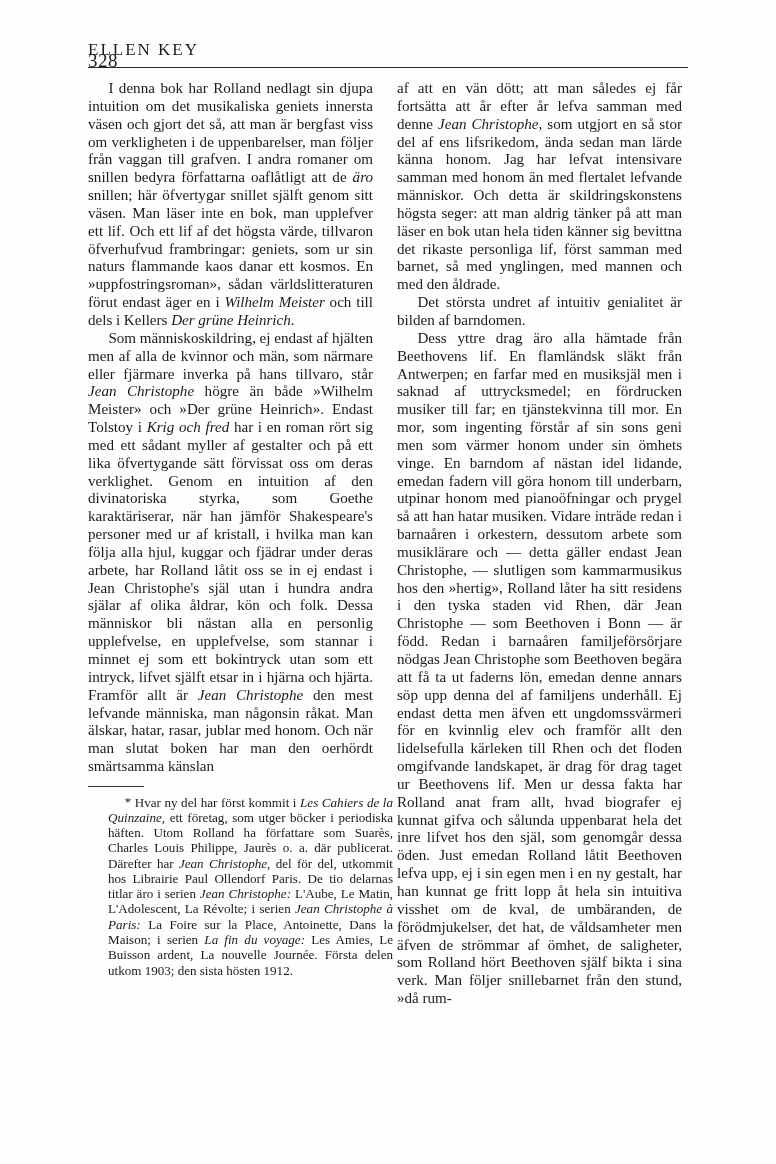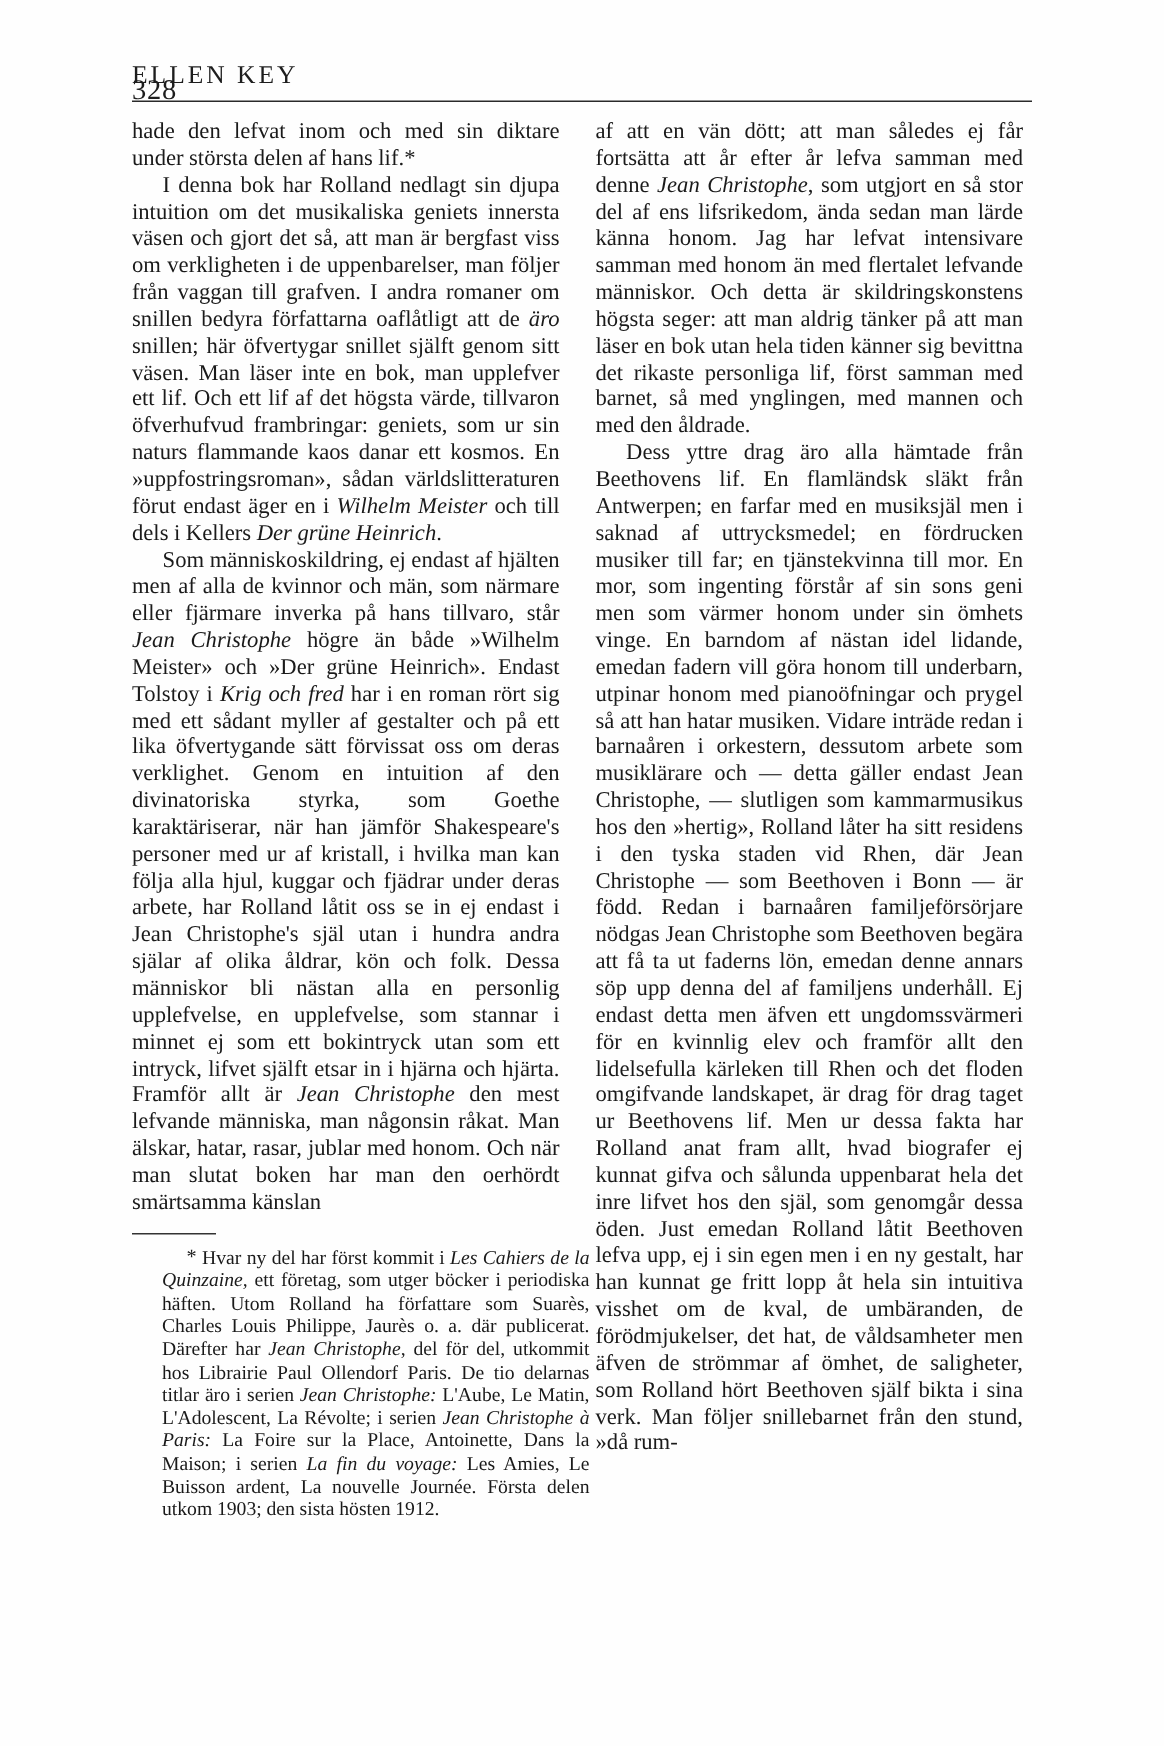--- a/index.html
+++ b/index.html
@@ -121,34 +121,34 @@
   <div class="running-head">
     <span class="folio oldstyle">328</span>
     <span class="head-title">ELLEN KEY</span>
   </div>
   <div class="head-rule"></div>
 
   <div class="columns">
 
     <div class="col col-left">
       <div id="left-body">
-          <p class="noindent"><span>hade den lefvat inom och med sin diktare under största delen af hans lif.</span><span>*</span></p>
           <p><span>I denna bok har Rolland nedlagt sin djupa intuition om det musikaliska geniets innersta väsen och gjort det så, att man är bergfast viss om verkligheten i de uppenbarelser, man följer från vaggan till grafven. I andra romaner om snillen bedyra författarna oaflåtligt att de </span><i>äro</i><span> snillen; här öfvertygar snillet själft genom sitt väsen. Man läser inte en bok, man upplefver ett lif. Och ett lif af det högsta värde, tillvaron öfverhufvud frambringar: geniets, som ur sin naturs flammande kaos danar ett kosmos. En »uppfostringsroman», sådan världslitteraturen förut endast äger en i </span><i>Wilhelm Meister</i><span> och till dels i Kellers </span><i>Der grüne Heinrich</i><span>.</span></p>
           <p><span>Som människoskildring, ej endast af hjälten men af alla de kvinnor och män, som närmare eller fjärmare inverka på hans tillvaro, står </span><i>Jean Christophe</i><span> högre än både »Wilhelm Meister» och »Der grüne Heinrich». Endast Tolstoy i </span><i>Krig och fred</i><span> har i en roman rört sig med ett sådant myller af gestalter och på ett lika öfvertygande sätt förvissat oss om deras verklighet. Genom en intuition af den divinatoriska styrka, som Goethe karaktäriserar, när han jämför Shakespeare's personer med ur af kristall, i hvilka man kan följa alla hjul, kuggar och fjädrar under deras arbete, har Rolland låtit oss se in ej endast i Jean Christophe's själ utan i hundra andra själar af olika åldrar, kön och folk. Dessa människor bli nästan alla en personlig upplefvelse, en upplefvelse, som stannar i minnet ej som ett bokintryck utan som ett intryck, lifvet själft etsar in i hjärna och hjärta. Framför allt är </span><i>Jean Christophe</i><span> den mest lefvande människa, man någonsin råkat. Man älskar, hatar, rasar, jublar med honom. Och när man slutat boken har man den oerhördt smärtsamma känslan</span></p>
         </div>
       <div id="left-footnote-wrap">
           <div style="height: 10px;"></div>
           <div style="width: 56px; height: 1px; background: rgb(51, 51, 51); margin-bottom: 7px;"></div>
           <div class="footnote" style="position: static; margin-left: 20px;">
             <p><span class="fn-mark">*</span><span> Hvar ny del har först kommit i </span><i>Les Cahiers de la Quinzaine,</i><span> ett företag, som utger böcker i periodiska häften. Utom Rolland ha författare som Suarès, Charles Louis Philippe, Jaurès o. a. där publicerat. Därefter har </span><i>Jean Christophe</i><span>, del för del, utkommit hos Librairie Paul Ollendorf Paris. De tio delarnas titlar äro i serien </span><i>Jean Christophe:</i><span> L'Aube, Le Matin, L'Adolescent, La Révolte; i serien </span><i>Jean Christophe à Paris:</i><span> La Foire sur la Place, Antoinette, Dans la Maison; i serien </span><i>La fin du voyage:</i><span> Les Amies, Le Buisson ardent, La nouvelle Journée. Första delen utkom 1903; den sista hösten 1912.</span></p>
           </div>
         </div>
     </div>
 
     <div class="col col-right">
       <div id="right-body">
           <p class="noindent"><span>af att en vän dött; att man således ej får fortsätta att år efter år lefva samman med denne </span><i>Jean Christophe</i><span>, som utgjort en så stor del af ens lifsrikedom, ända sedan man lärde känna honom. Jag har lefvat intensivare samman med honom än med flertalet lefvande människor. Och detta är skildringskonstens högsta seger: att man aldrig tänker på att man läser en bok utan hela tiden känner sig bevittna det rikaste personliga lif, först samman med barnet, så med ynglingen, med mannen och med den åldrade.</span></p>
+          <p><span>Det största undret af intuitiv genialitet är bilden af barndomen.</span></p>
           <p><span>Dess yttre drag äro alla hämtade från Beethovens lif. En flamländsk släkt från Antwerpen; en farfar med en musiksjäl men i saknad af uttrycksmedel; en fördrucken musiker till far; en tjänstekvinna till mor. En mor, som ingenting förstår af sin sons geni men som värmer honom under sin ömhets vinge. En barndom af nästan idel lidande, emedan fadern vill göra honom till underbarn, utpinar honom med pianoöfningar och prygel så att han hatar musiken. Vidare inträde redan i barnaåren i orkestern, dessutom arbete som musiklärare och — detta gäller endast Jean Christophe, — slutligen som kammarmusikus hos den »hertig», Rolland låter ha sitt residens i den tyska staden vid Rhen, där Jean Christophe — som Beethoven i Bonn — är född. Redan i barnaåren familjeförsörjare nödgas Jean Christophe som Beethoven begära att få ta ut faderns lön, emedan denne annars söp upp denna del af familjens underhåll. Ej endast detta men äfven ett ungdomssvärmeri för en kvinnlig elev och framför allt den lidelsefulla kärleken till Rhen och det floden omgifvande landskapet, är drag för drag taget ur Beethovens lif. Men ur dessa fakta har Rolland anat fram allt, hvad biografer ej kunnat gifva och sålunda uppenbarat hela det inre lifvet hos den själ, som genomgår dessa öden. Just emedan Rolland låtit Beethoven lefva upp, ej i sin egen men i en ny gestalt, har han kunnat ge fritt lopp åt hela sin intuitiva visshet om de kval, de umbäranden, de förödmjukelser, det hat, de våldsamheter men äfven de strömmar af ömhet, de saligheter, som Rolland hört Beethoven själf bikta i sina verk. Man följer snillebarnet från den stund, »då rum-</span></p>
         </div>
     </div>
 
   </div>
 </div>
 
 </body></html>

